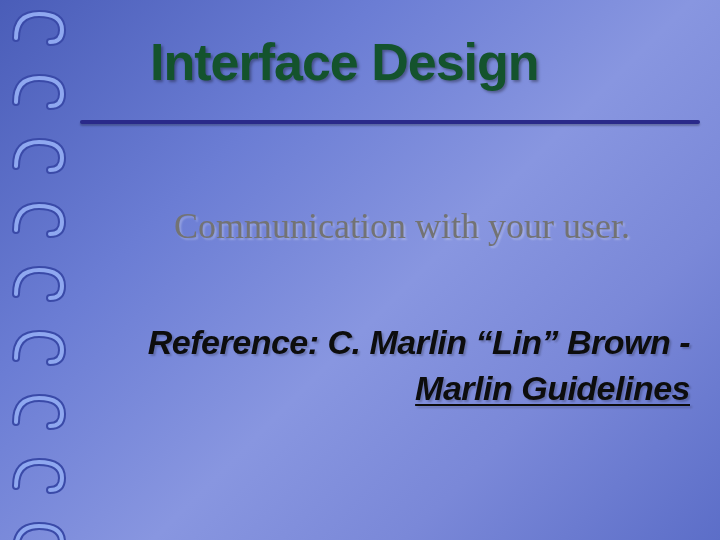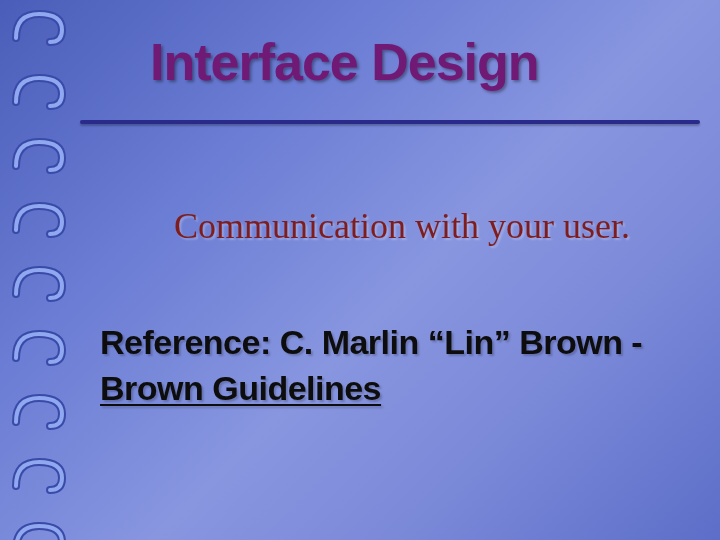--- a/index.html
+++ b/index.html
@@ -27,21 +27,21 @@
     position: relative;
   }
   .ring svg { width: 100%; height: 100%; }
   .title {
     position: absolute;
     top: 32px;
     left: 150px;
     font-family: 'Gill Sans', 'Trebuchet MS', Verdana, sans-serif;
     font-size: 52px;
     font-weight: 700;
-    color: #701a75;
+    color: #14532d;
     text-shadow: 2px 2px 3px rgba(0,0,0,0.35);
     letter-spacing: -1px;
   }
   .hr-line {
     position: absolute;
     top: 120px;
     left: 80px;
     right: 20px;
     height: 4px;
     background: #2a2a8a;
@@ -50,37 +50,38 @@
   }
   .subtitle {
     position: absolute;
     top: 205px;
     left: 0;
     right: 0;
     text-align: center;
     font-family: 'Times New Roman', Times, serif;
     font-size: 36px;
     font-weight: 400;
-    color: #7f1d1d;
+    color: #737373;
     text-shadow: 2px 2px 2px rgba(255,255,255,0.25);
     padding-left: 84px;
   }
   .reference {
     position: absolute;
     top: 320px;
     left: 100px;
     right: 30px;
-    text-align: left;
+    text-align: right;
     font-family: 'Gill Sans', 'Trebuchet MS', Verdana, sans-serif;
     font-size: 34px;
     font-weight: 700;
     line-height: 1.35;
     color: #0d0d0d;
     text-shadow: 2px 2px 2px rgba(0,0,0,0.2);
     letter-spacing: -0.5px;
+    font-style: italic;
   }
   .reference .underlined {
     text-decoration: underline;
     text-decoration-thickness: 2px;
     text-underline-offset: 4px;
   }
   .ref-line { display: block; }
 </style>
 </head>
 <body>
@@ -127,14 +128,14 @@
 <h1 class="title">Interface Design</h1>
 
 <div class="hr-line"></div>
 
 <div class="subtitle">Communication with your user.</div>
 
 <div class="reference">
   <span class="ref-line">
     <span>Reference: C. Marlin “Lin” Brown - </span>
   </span>
-  <span class="ref-line underlined">Brown Guidelines</span>
+  <span class="ref-line underlined">Marlin Guidelines</span>
 </div>
 
 </body></html>

